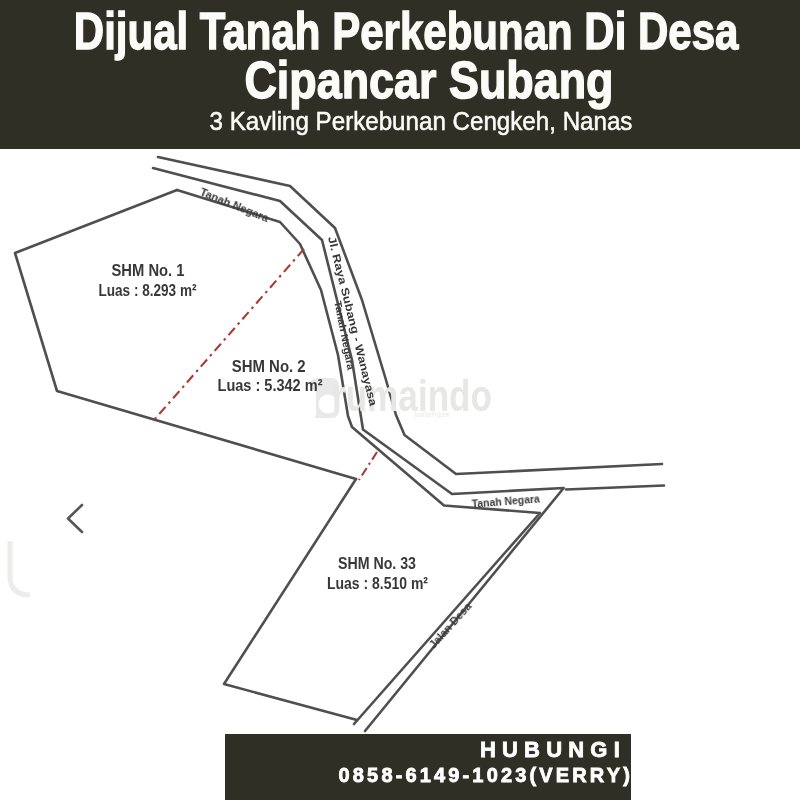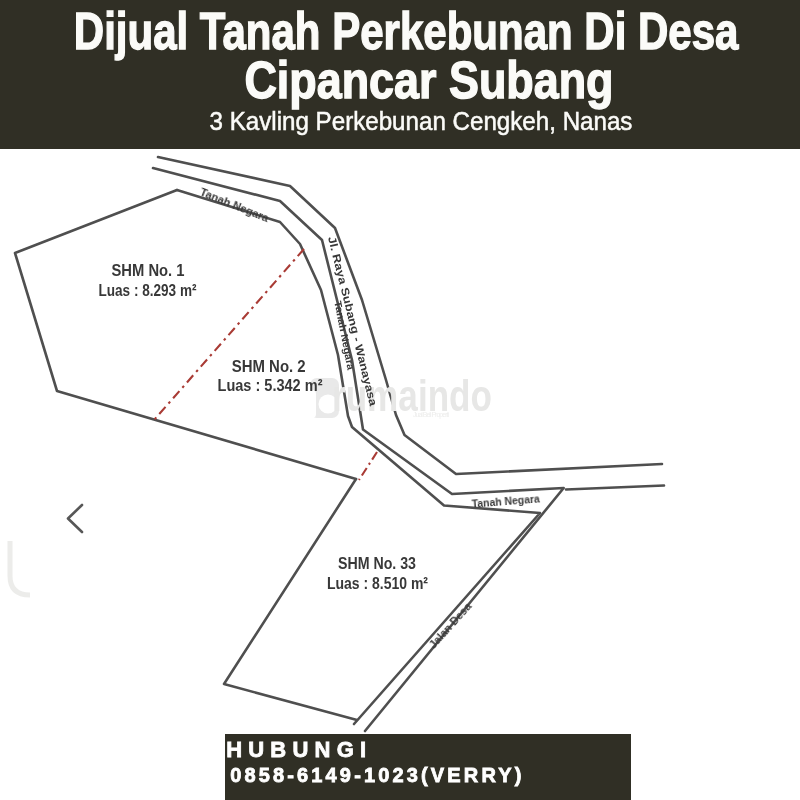--- a/index.html
+++ b/index.html
@@ -3,21 +3,21 @@
 <meta charset="utf-8">
 <style>
   html,body{margin:0;padding:0;}
   body{width:800px;height:800px;position:relative;background:#ffffff;overflow:hidden;-webkit-font-smoothing:antialiased;
        font-family:"Liberation Sans", sans-serif;}
   .hdr{position:absolute;left:0;top:0;width:800px;height:149px;background:#302f25;color:#fbfbf8;text-align:center;}
   .h1,.h2,.h3{position:absolute;left:0;width:800px;white-space:nowrap;line-height:1;}
   .h1{top:5px;left:-3px;font-size:52px;font-weight:bold;transform:scaleX(0.808);-webkit-text-stroke:1.4px #fbfbf8;}
   .h2{top:54px;left:29px;font-size:52px;font-weight:bold;transform:scaleX(0.863);-webkit-text-stroke:1.4px #fbfbf8;}
   .h3{top:109px;left:21px;font-size:25px;font-weight:normal;transform:scaleX(0.966);-webkit-text-stroke:0.5px #fbfbf8;}
-  .ftr{position:absolute;left:225px;top:734px;width:406px;height:66px;background:#302f25;color:#ffffff;text-align:left;}
+  .ftr{position:absolute;left:225px;top:734px;width:406px;height:66px;background:#302f25;color:#ffffff;text-align:right;}
   .f1{position:absolute;top:5px;left:-5px;width:406px;font-size:22px;font-weight:bold;letter-spacing:6.2px;text-indent:6.2px;line-height:1;-webkit-text-stroke:0.8px #ffffff;}
   .f2{position:absolute;top:31px;left:2px;width:406px;font-size:20px;font-weight:bold;letter-spacing:3.15px;text-indent:3.15px;line-height:1;-webkit-text-stroke:0.8px #ffffff;}
 </style>
 </head>
 <body>
 
 <div class="hdr">
 
   <div class="h1">Dijual Tanah Perkebunan Di Desa</div>
 

